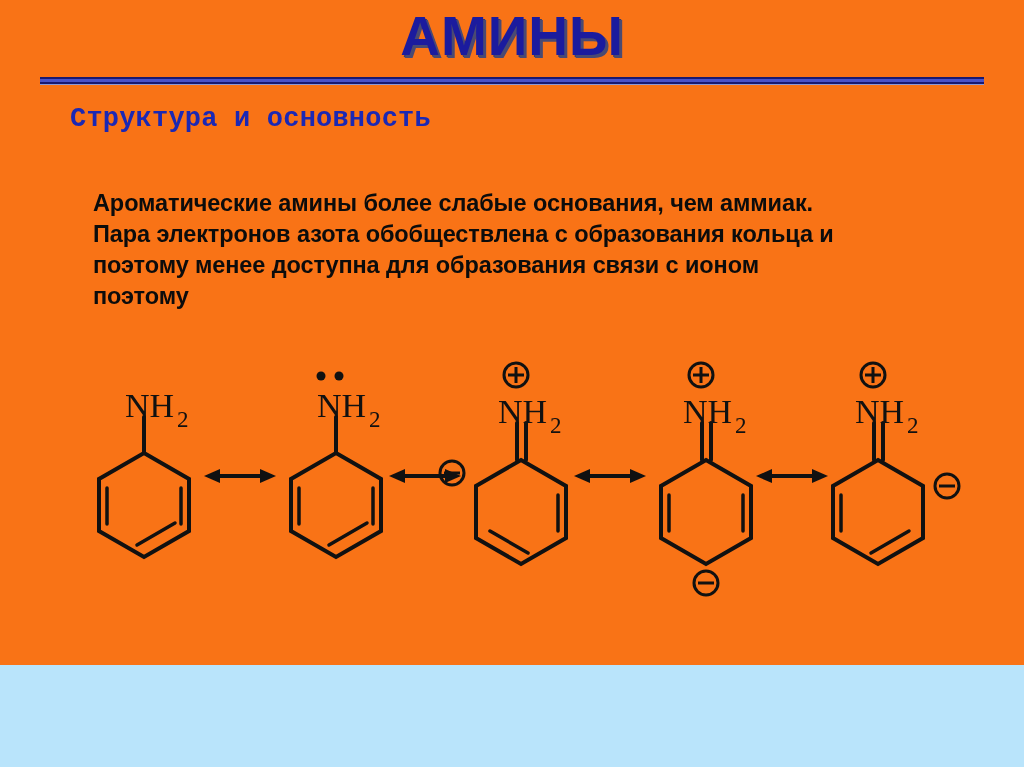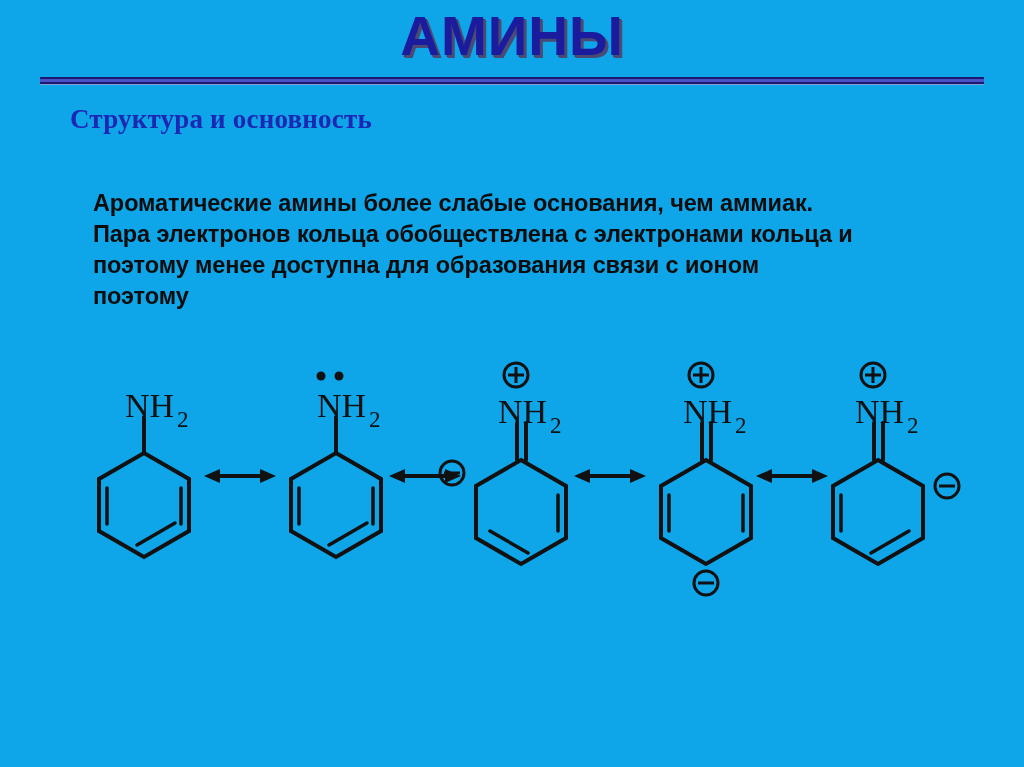--- a/index.html
+++ b/index.html
@@ -12,22 +12,22 @@
     background: #b9e4fb;
     font-family: "Liberation Sans", sans-serif;
     overflow: hidden;
     position: relative;
   }
 
   .slide {
     position: absolute;
     left: 0; top: 0;
     width: 1024px;
-    height: 767px;
-    background: #0ea5e9;
+    height: 665px;
+    background: #f97316;
   }
 
   
   .title-area {
     position: absolute;
     left: 0;
     top: 8px;
     width: 1024px;
     text-align: center;
   }
@@ -58,21 +58,21 @@
   .divider .d-top    { top: 0px; height: 2px; background: #191970; }
   .divider .d-mid    { top: 2px; height: 3px; background: #4a52c8; }
   .divider .d-low    { top: 5px; height: 2px; background: #191970; }
   .divider .d-faint  { top: 7px; height: 1px; background: #8d9ad8; }
 
   
   .subtitle {
     position: absolute;
     left: 70px;
     top: 104px;
-    font-family: Liberation Serif, serif;
+    font-family: Liberation Mono, monospace;
     font-weight: bold;
     font-size: 27px;
     color: #1b28b4;
     letter-spacing: 0.2px;
   }
 
   
   .body-text {
     position: absolute;
     left: 49px;
@@ -123,21 +123,21 @@
     <div class="d-line d-top"></div>
     <div class="d-line d-mid"></div>
     <div class="d-line d-low"></div>
     <div class="d-line d-faint"></div>
   </div>
 
   <div class="subtitle">Структура и основность</div>
 
   <div class="body-text">
     <span class="ln">Ароматические амины более слабые основания, чем аммиак.</span>
-    <span class="ln">Пара электронов кольца обобществлена с электронами кольца и</span>
+    <span class="ln">Пара электронов азота обобществлена с образования кольца и</span>
     <span class="ln">поэтому менее доступна для образования связи с ионом</span>
     <span class="ln">поэтому</span>
   </div>
 
   <div class="scheme">
 
     <div class="struct" style="left:78px;">
       <svg width="175" height="235" viewBox="0 0 175 235">
         <g stroke="#111" stroke-width="4" fill="none" stroke-linecap="round">
 

